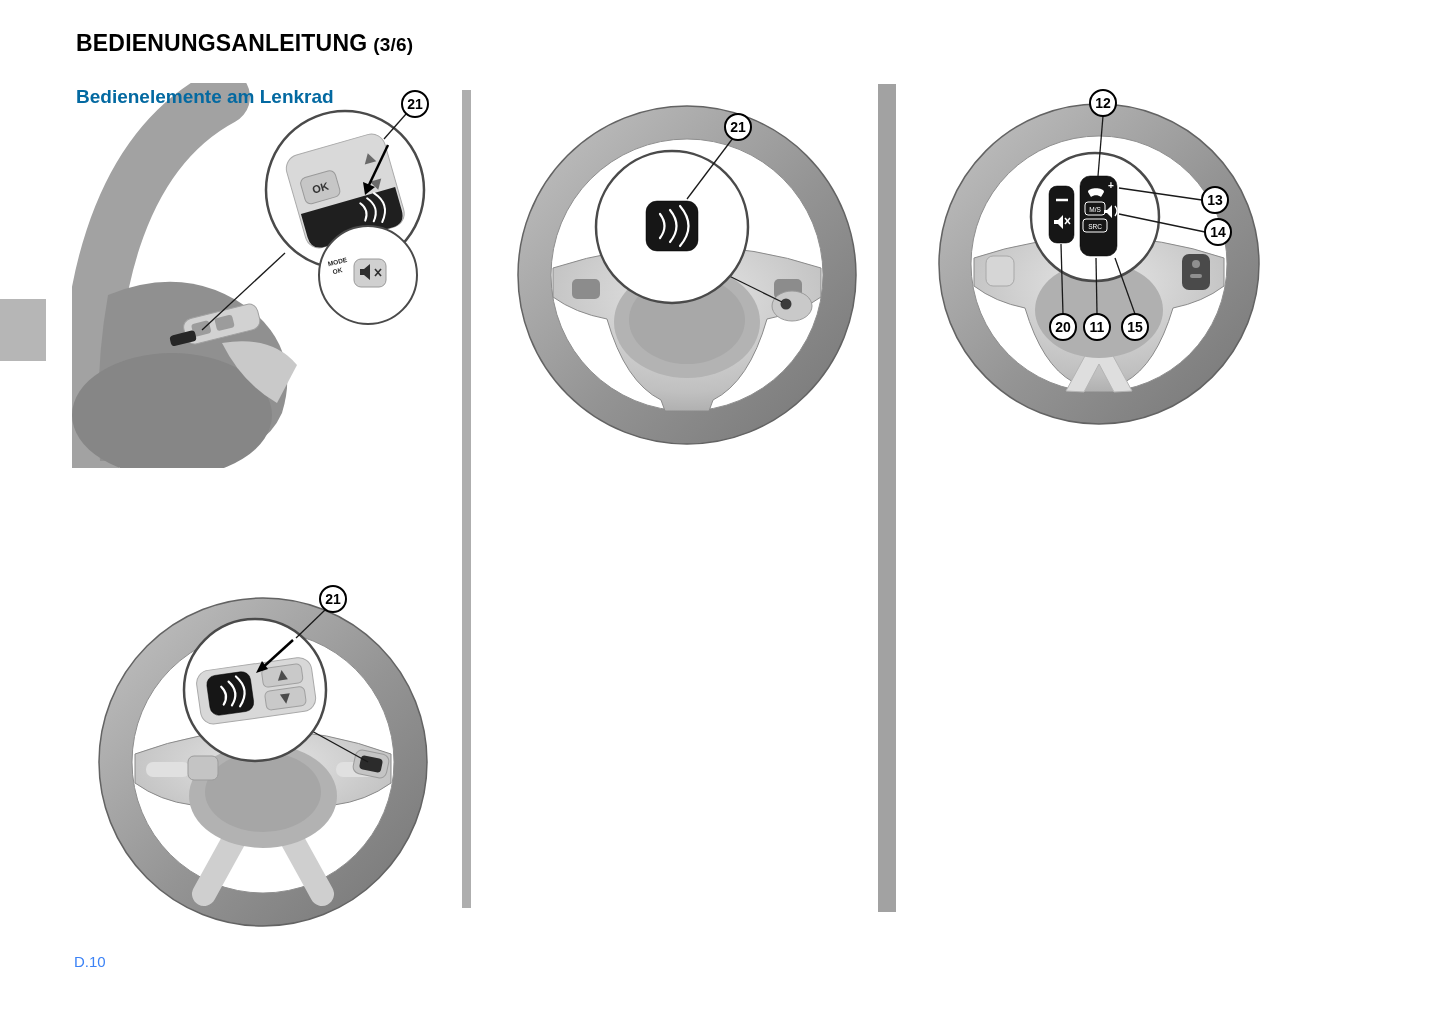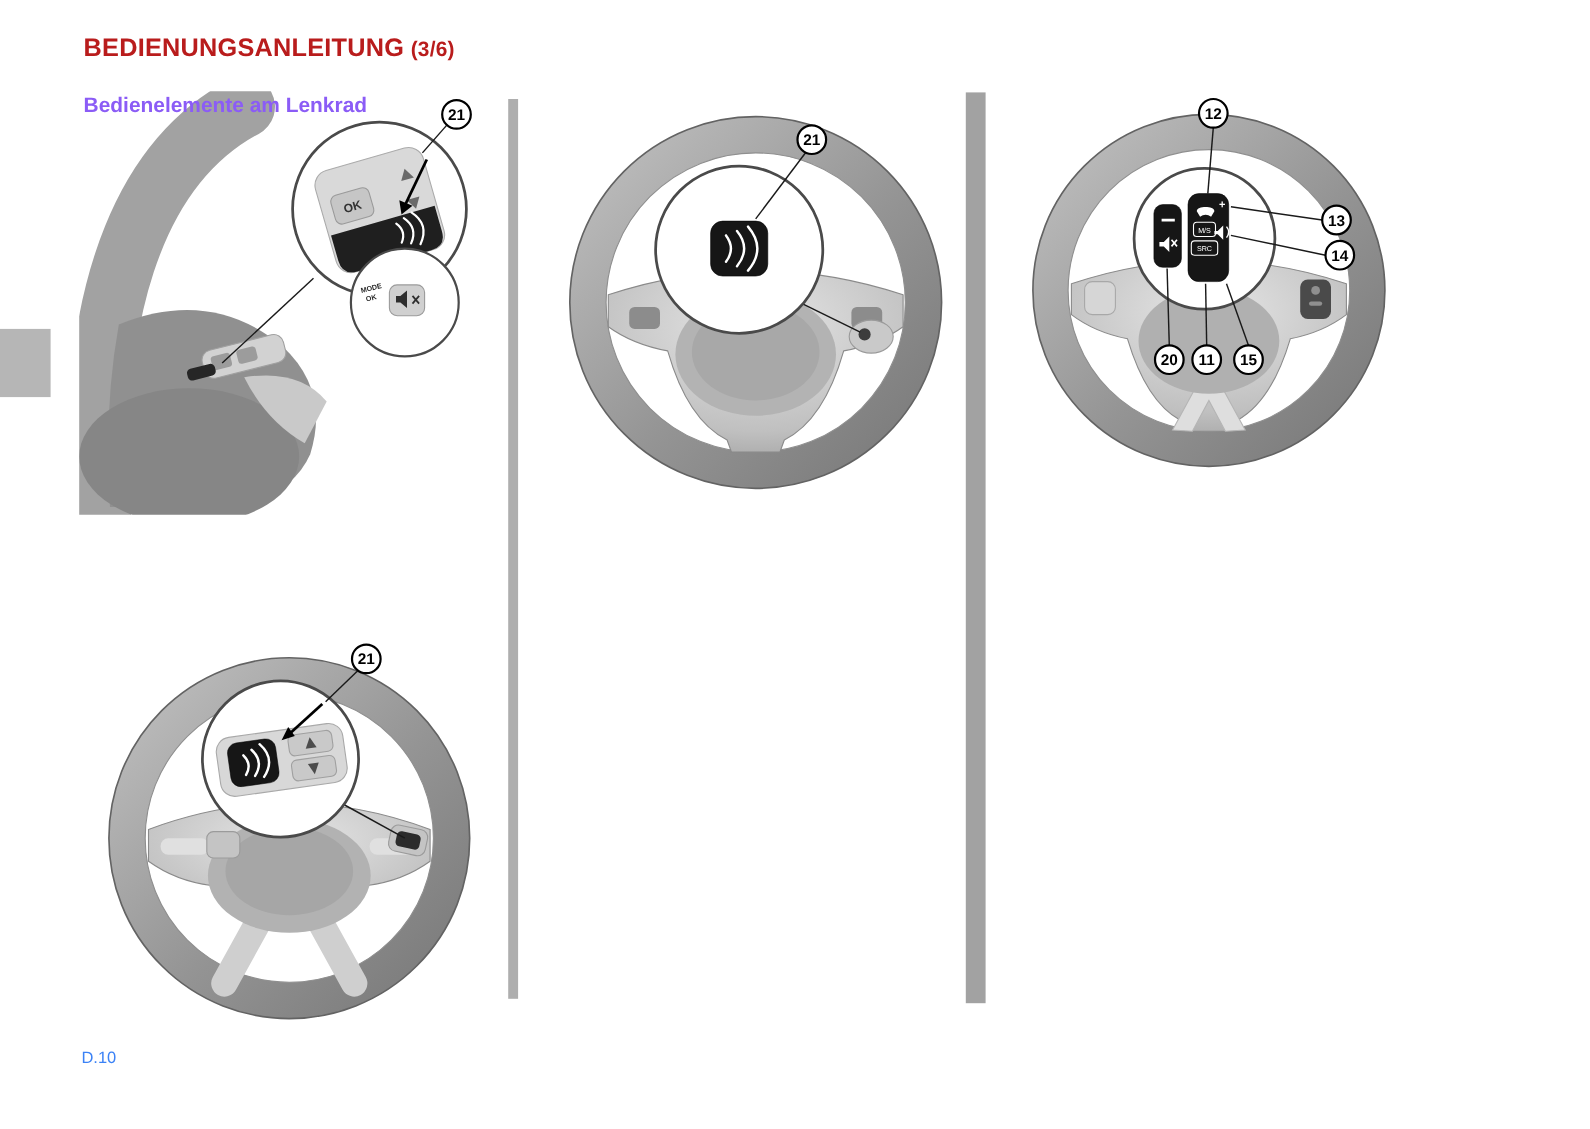--- a/index.html
+++ b/index.html
@@ -1,22 +1,22 @@
 <!DOCTYPE html>
 <html><head>
 <meta charset="utf-8">
 <style>
   * { margin:0; padding:0; box-sizing:border-box; }
   html,body { width:1445px; height:1026px; background:#ffffff;
               font-family:"Liberation Sans", sans-serif; }
   .page { position:relative; width:1445px; height:1026px; overflow:hidden; background:#fff; }
   .abs { position:absolute; }
-  .h-title { left:76px; top:30px; font-size:23px; font-weight:bold; color:#b91c1c; z-index:5; letter-spacing:0.2px; }
+  .h-title { left:76px; top:30px; font-size:23px; font-weight:bold; color:#000000; z-index:5; letter-spacing:0.2px; }
   .h-section { font-size:19px; margin-left:6px; }
-  .h-sub { left:76px; top:86px; font-size:19px; font-weight:bold; color:#8b5cf6; z-index:5; }
+  .h-sub { left:76px; top:86px; font-size:19px; font-weight:bold; color:#0369a1; z-index:5; }
   .footer { left:74px; top:953px; font-size:15px; color:#3b82f6; z-index:5; }
   .side-tab { left:0; top:299px; width:46px; height:62px; background:#b6b6b6; }
   .divider-1 { left:462px; top:90px; width:9px; height:818px; background:#aeaeae; }
   .divider-2 { left:878px; top:84px; width:18px; height:828px; background:#a2a2a2; }
   .fig1 { left:72px; top:83px; }
   .fig2 { left:500px; top:82px; }
   .fig3 { left:930px; top:78px; }
   .fig4 { left:88px; top:578px; }
   .callout-circle { fill:#fff; stroke:#000; stroke-width:2; }
   .callout-text { font-family:"Liberation Sans",sans-serif; font-size:14px; font-weight:bold;

